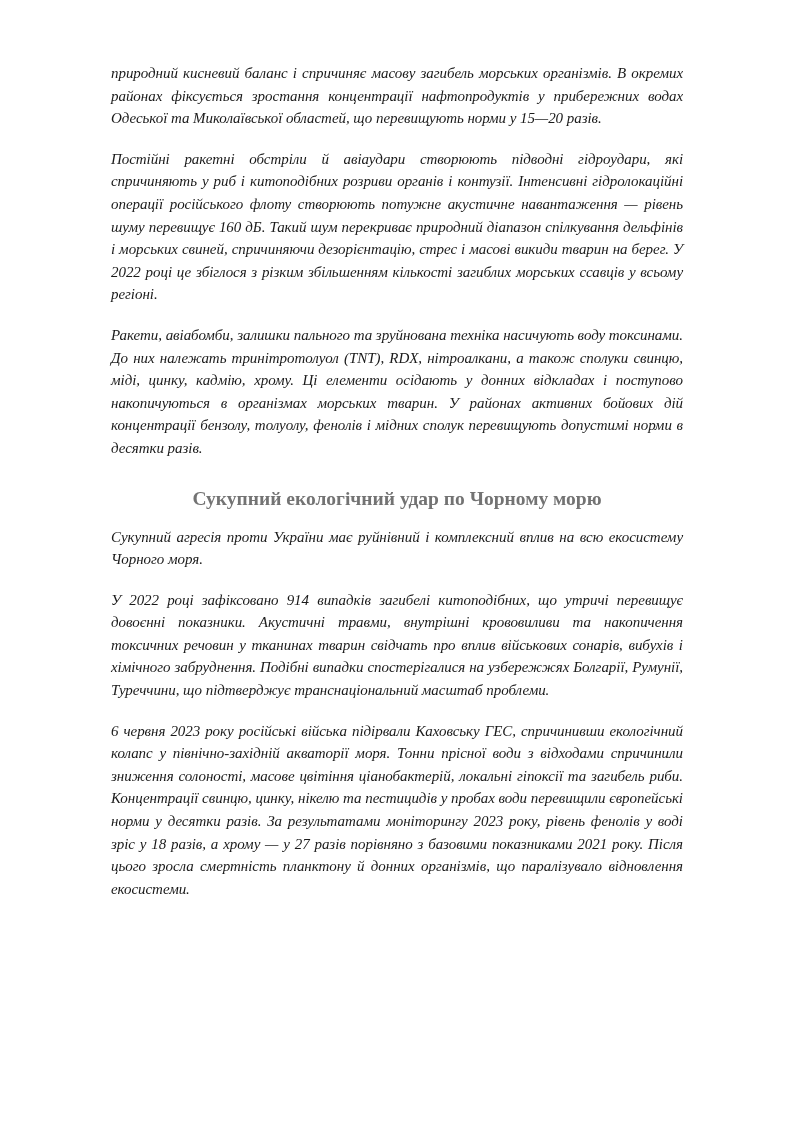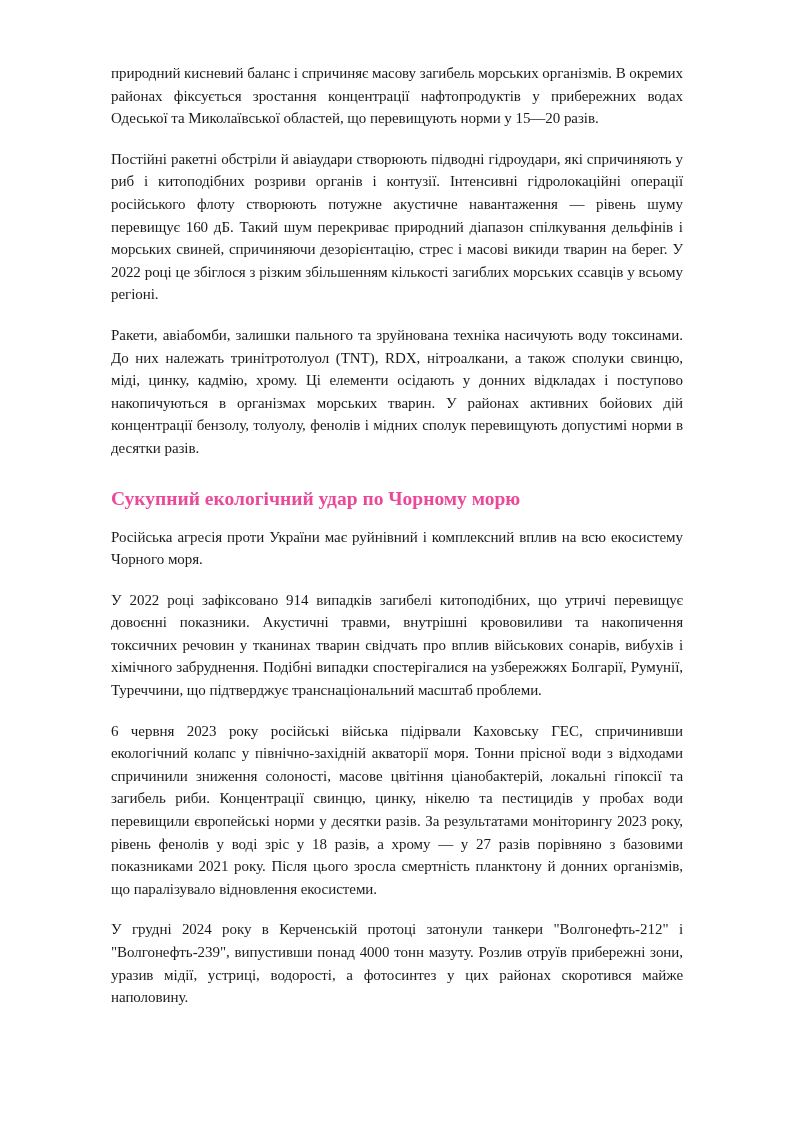--- a/index.html
+++ b/index.html
@@ -20,37 +20,38 @@
     width: 572px;
     font-family: "Liberation Serif", "DejaVu Serif", serif;
     color: #1a1a1a;
   }
   .para {
     font-size: 15px;
     line-height: 22.6px;
     text-align: justify;
     margin: 0 0 18px 0;
     letter-spacing: -0.05px;
+    font-style: italic;
   }
   .heading {
     font-family: "Liberation Serif", "DejaVu Serif", serif;
     font-weight: bold;
     font-size: 19.5px;
     line-height: 26px;
     margin: 26px 0 14px 0;
-    color: #ec4899;
+    color: #737373;
+    text-align: center;
   }
 </style>
 </head>
 <body>
 
 <div class="page">
   <p class="para">природний кисневий баланс і спричиняє масову загибель морських організмів. В окремих районах фіксується зростання концентрації нафтопродуктів у прибережних водах Одеської та Миколаївської областей, що перевищують норми у 15—20 разів.</p>
   <p class="para">Постійні ракетні обстріли й авіаудари створюють підводні гідроудари, які спричиняють у риб і китоподібних розриви органів і контузії. Інтенсивні гідролокаційні операції російського флоту створюють потужне акустичне навантаження — рівень шуму перевищує 160 дБ. Такий шум перекриває природний діапазон спілкування дельфінів і морських свиней, спричиняючи дезорієнтацію, стрес і масові викиди тварин на берег. У 2022 році це збіглося з різким збільшенням кількості загиблих морських ссавців у всьому регіоні.</p>
   <p class="para">Ракети, авіабомби, залишки пального та зруйнована техніка насичують воду токсинами. До них належать тринітротолуол (TNT), RDX, нітроалкани, а також сполуки свинцю, міді, цинку, кадмію, хрому. Ці елементи осідають у донних відкладах і поступово накопичуються в організмах морських тварин. У районах активних бойових дій концентрації бензолу, толуолу, фенолів і мідних сполук перевищують допустимі норми в десятки разів.</p>
 
   <h2 class="heading">Сукупний екологічний удар по Чорному морю</h2>
 
-  <p class="para">Російська агресія проти України має руйнівний і комплексний вплив на всю екосистему Чорного моря.</p>
+  <p class="para">Сукупний агресія проти України має руйнівний і комплексний вплив на всю екосистему Чорного моря.</p>
   <p class="para">У 2022 році зафіксовано 914 випадків загибелі китоподібних, що утричі перевищує довоєнні показники. Акустичні травми, внутрішні крововиливи та накопичення токсичних речовин у тканинах тварин свідчать про вплив військових сонарів, вибухів і хімічного забруднення. Подібні випадки спостерігалися на узбережжях Болгарії, Румунії, Туреччини, що підтверджує транснаціональний масштаб проблеми.</p>
   <p class="para">6 червня 2023 року російські військa підірвали Каховську ГЕС, спричинивши екологічний колапс у північно-західній акваторії моря. Тонни прісної води з відходами спричинили зниження солоності, масове цвітіння ціанобактерій, локальні гіпоксії та загибель риби. Концентрації свинцю, цинку, нікелю та пестицидів у пробах води перевищили європейські норми у десятки разів. За результатами моніторингу 2023 року, рівень фенолів у воді зріс у 18 разів, а хрому — у 27 разів порівняно з базовими показниками 2021 року. Після цього зросла смертність планктону й донних організмів, що паралізувало відновлення екосистеми.</p>
-  <p class="para">У грудні 2024 року в Керченській протоці затонули танкери "Волгонефть-212" і "Волгонефть-239", випустивши понад 4000 тонн мазуту. Розлив отруїв прибережні зони, уразив мідії, устриці, водорості, а фотосинтез у цих районах скоротився майже наполовину.</p>
 </div>
 
 </body></html>

